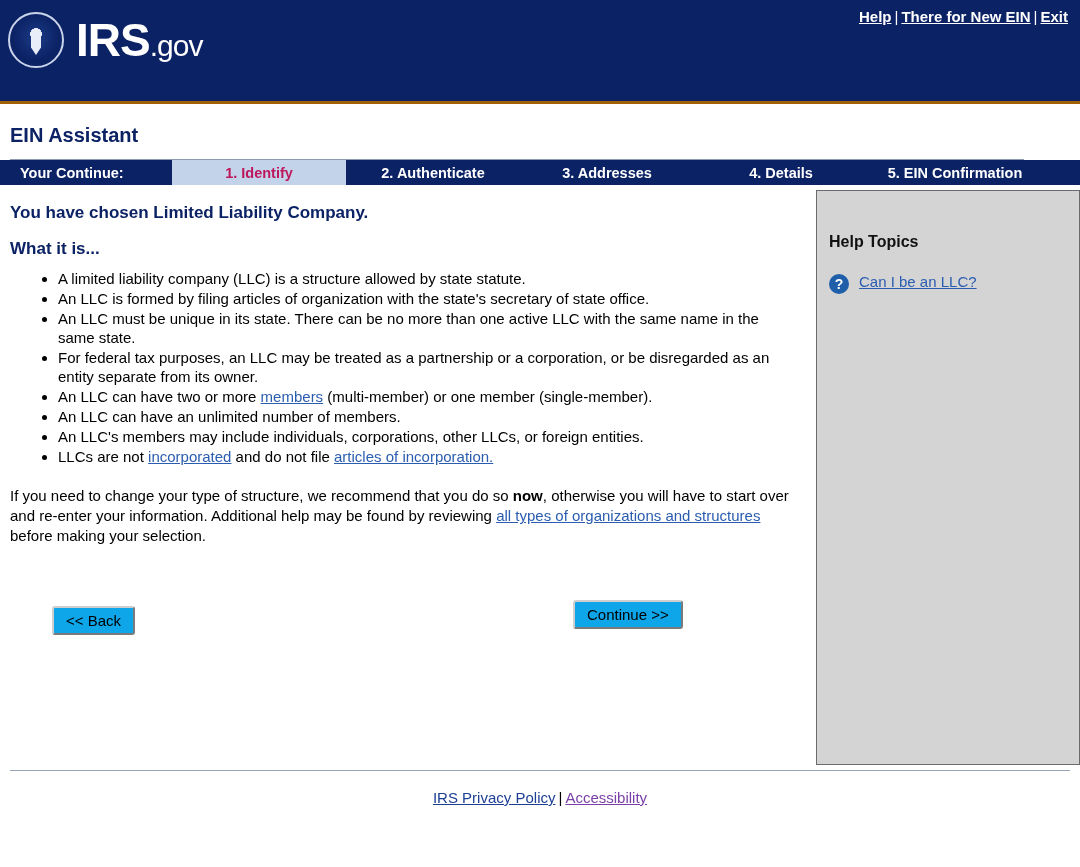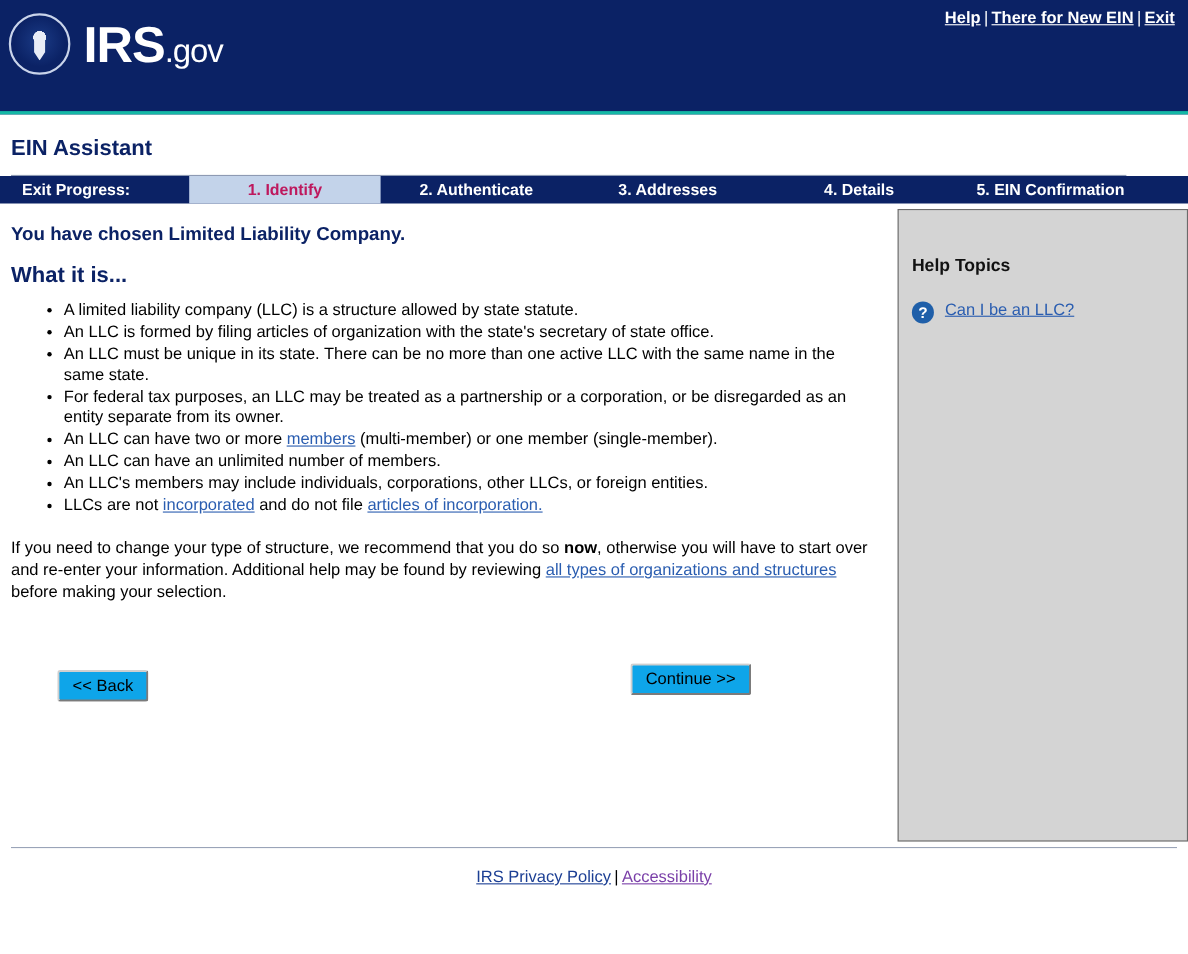--- a/index.html
+++ b/index.html
@@ -9,21 +9,21 @@
     background: #ffffff;
     font-family: "Liberation Sans", sans-serif;
     font-size: 15px;
     color: #000000;
   }
   
   .banner {
     position: relative;
     height: 104px;
     background: #0b2265;
-    border-bottom: 3px solid #14b8a6;
+    border-bottom: 3px solid #a16207;
   }
   .logo-wrap {
     position: absolute;
     left: 8px; top: 12px;
     display: flex;
     align-items: center;
   }
   .logo-seal {
     width: 56px; height: 56px;
     border-radius: 50%;
@@ -162,21 +162,21 @@
   }
 
   h1.sect {
     color: #0b2265;
     font-size: 17px;
     font-weight: bold;
     margin: 0 0 16px 0;
   }
   h2.sect {
     color: #0b2265;
-    font-size: 20px;
+    font-size: 17px;
     font-weight: bold;
     margin: 0 0 10px 0;
   }
   h2.sect.not { margin-top: 26px; }
 
   ul.bullets {
     margin: 0 0 0 0;
     padding-left: 48px;
   }
   ul.bullets li {
@@ -239,21 +239,21 @@
   </div>
   <div class="banner-links">
     <a href="#">Help</a><span class="sep">|</span><a href="#">There for New EIN</a><span class="sep">|</span><a href="#">Exit</a>
   </div>
 </div>
 
 <div class="page-title">EIN Assistant</div>
 
 <div class="progress-rule"></div>
 <div class="progress">
-  <div class="cell label">Exit Progress:</div>
+  <div class="cell label">Your Continue:</div>
   <div class="cell step active">1. Identify</div>
   <div class="cell step">2. Authenticate</div>
   <div class="cell step">3. Addresses</div>
   <div class="cell step">4. Details</div>
   <div class="cell step">5. EIN Confirmation</div>
 </div>
 
 <div class="content">
 
   <div class="main">

